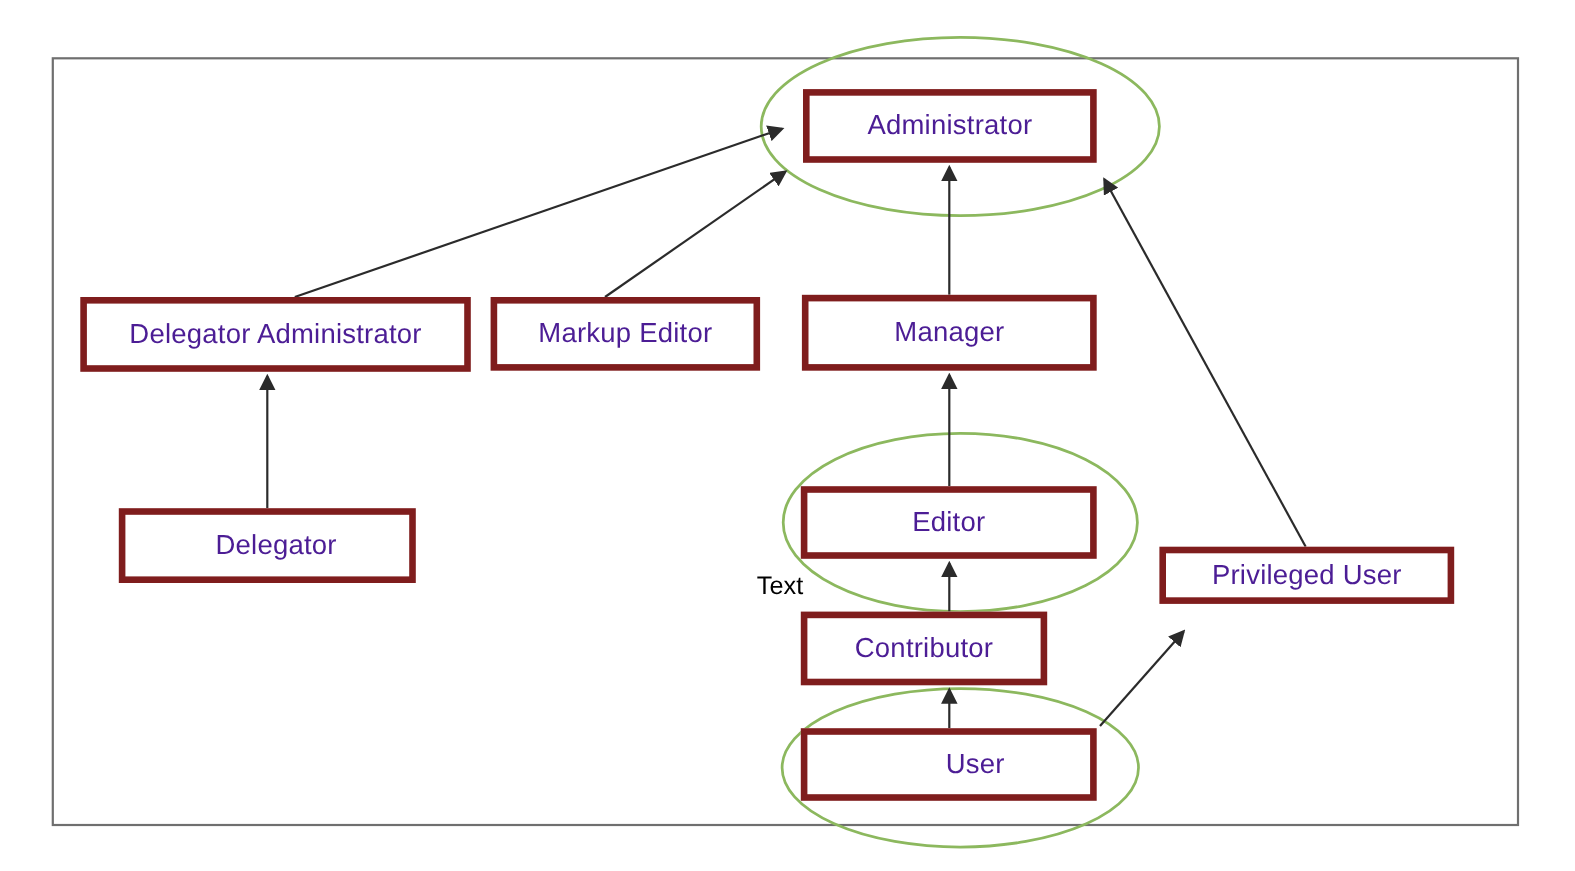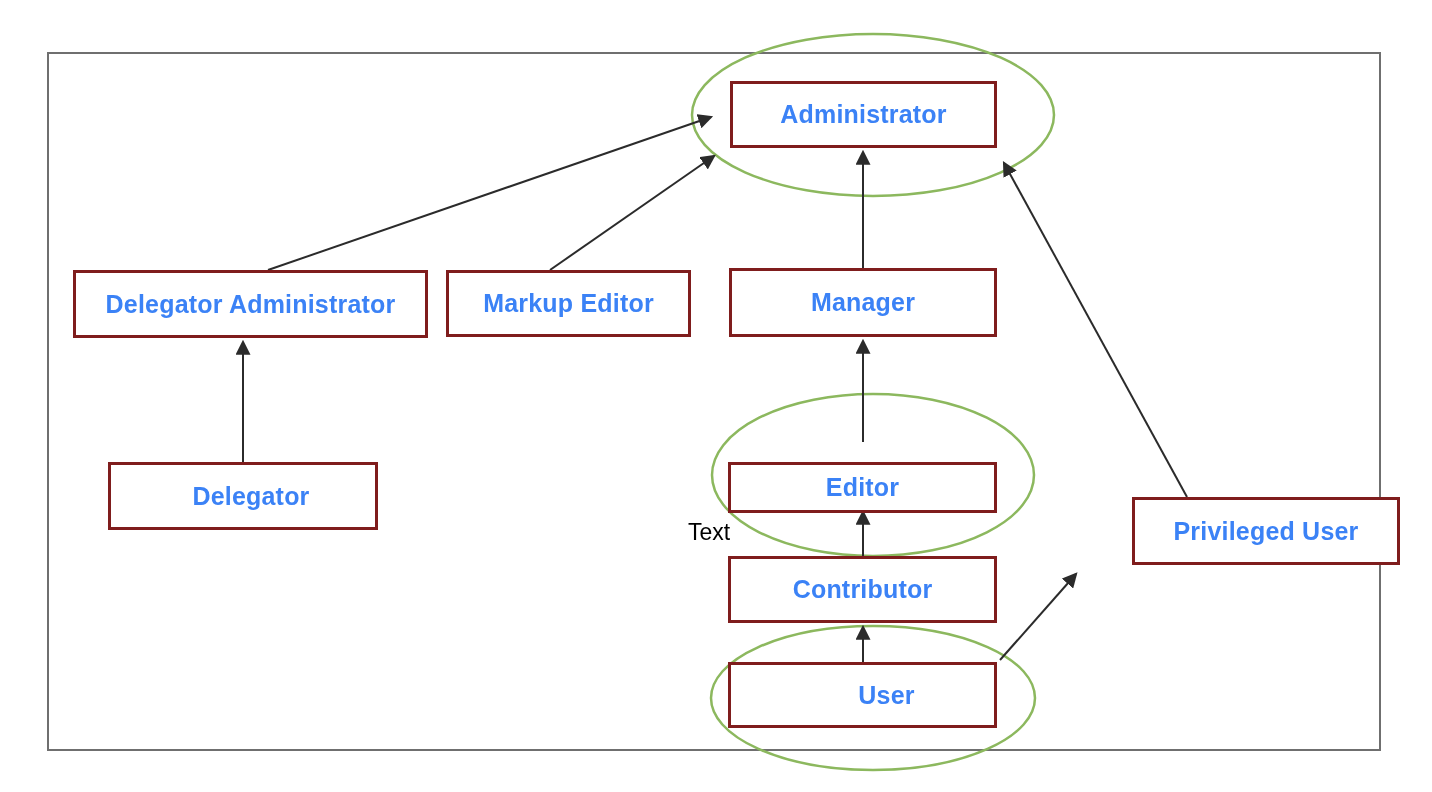--- a/index.html
+++ b/index.html
@@ -29,30 +29,29 @@
     position: absolute;
     left: 0;
     top: 0;
     width: 1432px;
     height: 792px;
     pointer-events: none;
   }
   .node {
     position: absolute;
     box-sizing: border-box;
-    border: 3px solid #7f1d1d;
+    border: 6px solid #7f1d1d;
     background: #ffffff;
     display: flex;
     align-items: center;
     justify-content: center;
     font-size: 25px;
-    color: #3b82f6;
+    color: #4c1d95;
     letter-spacing: 0.2px;
     white-space: nowrap;
-    font-weight: bold;
   }
   #annotation-label {
     position: absolute;
     left: 688px;
     top: 519px;
     font-size: 23px;
     color: #000000;
     line-height: 26px;
     text-align: center;
   }
@@ -96,27 +95,27 @@
       </div>
       <div class="node" style="left: 446px; top: 270px; width: 245px; height: 67px;">
         <span>Markup Editor</span>
       </div>
       <div class="node" style="left: 729px; top: 268px; width: 268px; height: 69px; text-align: center;">
         <span>Manager</span>
       </div>
       <div class="node" style="left: 108px; top: 462px; width: 270px; height: 68px; padding-left: 16px;">
         <span>Delegator</span>
       </div>
-      <div class="node" style="left: 728px; top: 442px; width: 269px; height: 51px; margin-top: 20px;">
+      <div class="node" style="left: 728px; top: 442px; width: 269px; height: 66px;">
         <span>Editor</span>
       </div>
-      <div class="node" style="left: 1132px; top: 497px; width: 268px; height: 68px;">
+      <div class="node" style="left: 1054px; top: 497px; width: 268px; height: 52px;">
         <span>Privileged User</span>
       </div>
-      <div class="node" style="left: 728px; top: 556px; width: 269px; height: 67px;">
+      <div class="node" style="left: 728px; top: 556px; width: 224px; height: 67px;">
         <span>Contributor</span>
       </div>
       <div class="node" style="left: 728px; top: 662px; width: 269px; height: 66px; padding-left: 48px;">
         <span>User</span>
       </div>
     </div>
 
   <div id="annotation-label">Text</div>
 </div>
 

